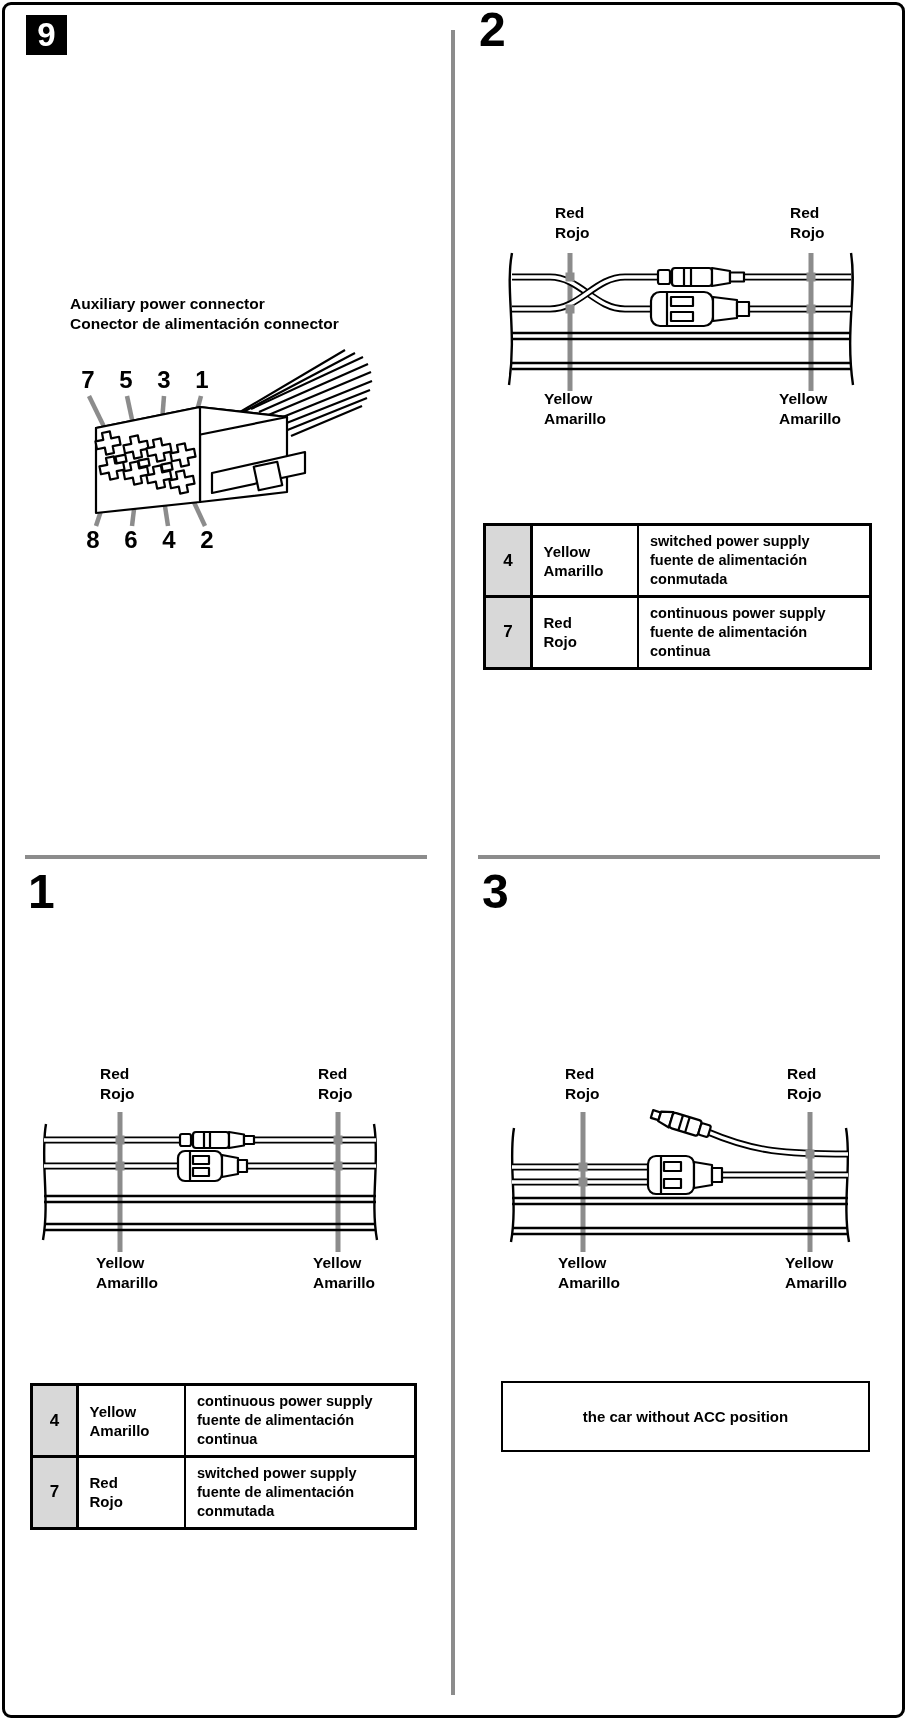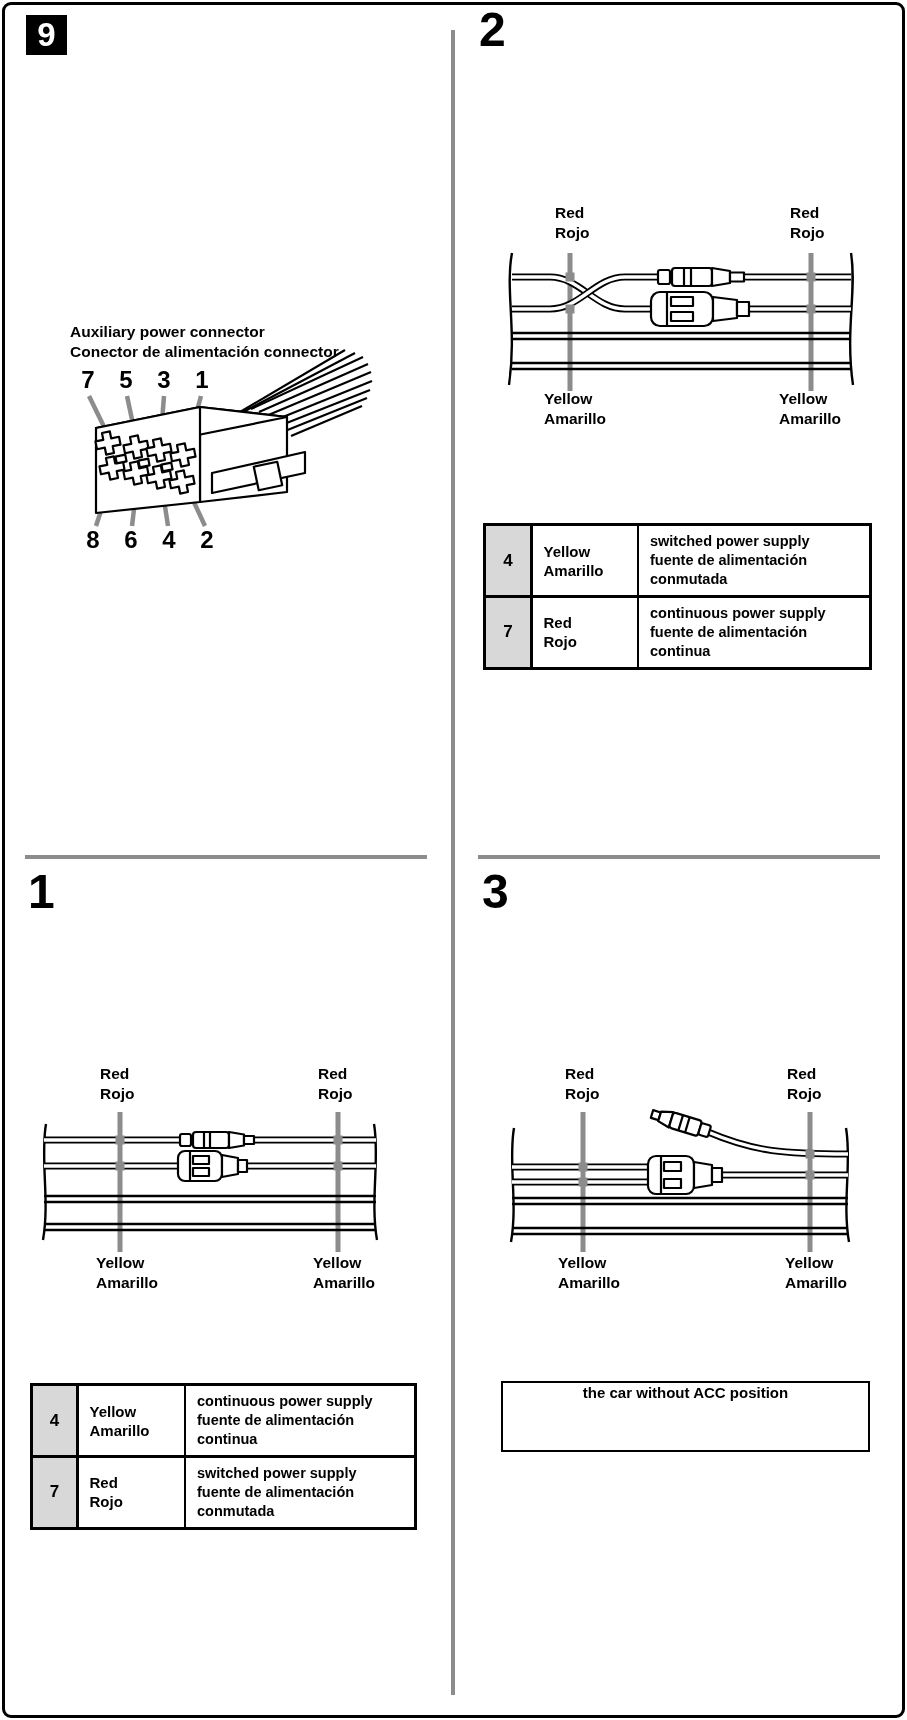--- a/index.html
+++ b/index.html
@@ -4,32 +4,32 @@
 <style>
   html,body{margin:0;padding:0;background:#fff;}
   body{width:907px;height:1720px;position:relative;font-family:"Liberation Sans",sans-serif;color:#000;overflow:hidden;}
   .abs{position:absolute;}
   .page-frame{position:absolute;left:2px;top:2px;right:2px;bottom:2px;border:3px solid #000;border-radius:9px;pointer-events:none;}
   .v-divider{position:absolute;left:451px;top:30px;width:4px;height:1665px;background:#8c8c8c;}
   .h-divider{position:absolute;height:4px;background:#8c8c8c;}
   .badge{position:absolute;left:26px;top:15px;width:41px;height:40px;background:#000;color:#fff;
          display:flex;align-items:center;justify-content:center;font-size:33px;font-weight:bold;}
   .step-num{position:absolute;font-size:48px;font-weight:bold;line-height:48px;}
-  .caption{position:absolute;font-size:15.5px;font-weight:bold;line-height:19.5px;white-space:nowrap;margin-top:28px;}
+  .caption{position:absolute;font-size:15.5px;font-weight:bold;line-height:19.5px;white-space:nowrap;}
   .pin-num{position:absolute;width:26px;text-align:center;font-size:24px;font-weight:bold;line-height:26px;}
   .wlabel{position:absolute;font-size:15.5px;font-weight:bold;line-height:20px;white-space:nowrap;}
   .wtable{position:absolute;display:grid;gap:2.5px;background:#000;border:3px solid #000;}
   .t2{left:483px;top:523px;grid-template-columns:44px 104px 230px;grid-template-rows:69px 69px;}
   .t1{left:30px;top:1383px;grid-template-columns:43px 105px 228px;grid-template-rows:69px 69px;}
   .cell{background:#fff;display:flex;flex-direction:column;justify-content:center;}
   .cell.pin{background:#d8d8d8;align-items:center;font-size:17px;font-weight:bold;}
   .cell.wire{padding-left:11px;font-size:15px;font-weight:bold;line-height:19px;}
   .cell.desc{padding-left:11px;font-size:14.5px;font-weight:bold;line-height:19px;white-space:nowrap;}
   .note-box{position:absolute;left:501px;top:1381px;width:369px;height:71px;border:2.5px solid #000;box-sizing:border-box;
-            display:flex;flex-direction:row;justify-content:center;text-align:center;
+            display:flex;flex-direction:column;justify-content:center;text-align:center;
             font-size:15px;font-weight:bold;line-height:19.5px;}
   svg .wo{stroke:#000;stroke-width:7;fill:none;}
   svg .wi{stroke:#fff;stroke-width:3.4;fill:none;}
   svg .tube{stroke:#000;stroke-width:2.4;fill:none;}
   svg .ind{stroke:#8c8c8c;stroke-width:5;fill:none;}
   svg .dot{fill:#8c8c8c;stroke:none;}
   svg .part{stroke:#000;stroke-width:2.2;fill:#fff;stroke-linejoin:round;}
 </style>
 </head>
 <body>

